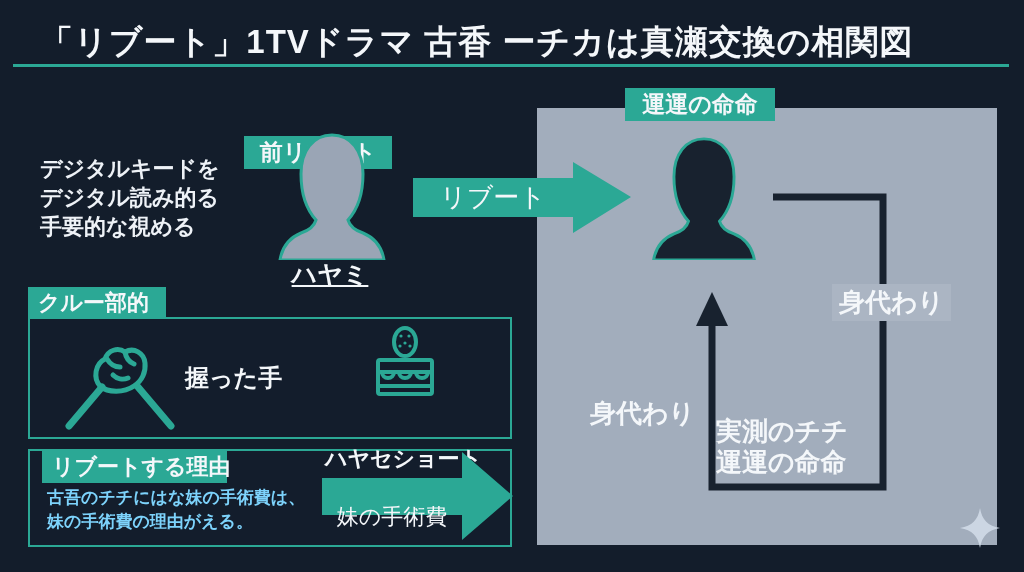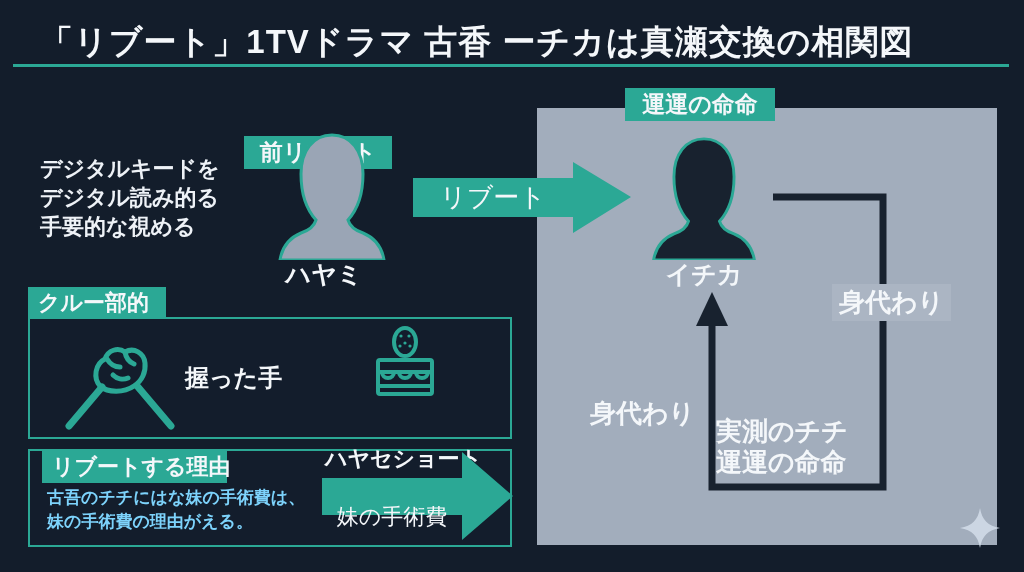--- a/index.html
+++ b/index.html
@@ -31,21 +31,21 @@
   .left-desc{
     left:40px;top:154px;font-size:22px;font-weight:bold;line-height:29px;
     color:#eef2f7;white-space:nowrap;
   }
   .panel{left:537px;top:108px;width:460px;height:437px;background:var(--panel);z-index:1;}
   .sil{z-index:3;}
   .person-name{
     font-size:25px;font-weight:bold;color:var(--white);text-align:center;z-index:3;
     white-space:nowrap;
   }
-  .name-left{left:264px;top:258px;width:120px;}
+  .name-left{left:270px;top:258px;width:120px;text-decoration:underline;}
   .name-right{left:644px;top:258px;width:120px;}
   .main-arrow-svg{left:410px;top:158px;z-index:2;}
   .main-arrow-label{
     left:413px;top:178px;width:160px;height:39px;z-index:3;
     display:flex;align-items:center;justify-content:center;
     font-size:26px;font-weight:normal;color:var(--white);white-space:nowrap;
   }
   .loop-svg{left:537px;top:108px;z-index:2;}
   .panel-label{
     font-size:26px;font-weight:bold;color:var(--white);z-index:3;white-space:nowrap;
@@ -103,21 +103,20 @@
   <div class="abs person-name name-left">ハヤミ</div>
 
   <svg class="abs main-arrow-svg" width="226" height="80" viewBox="0 0 226 80">
     <polygon points="3,20 163,20 163,4 221,39 163,75 163,59 3,59" fill="#2ba895"></polygon>
   </svg>
   <div class="abs main-arrow-label">リブート</div>
 
   <svg class="abs sil" style="left:645px;top:134px;" width="118" height="126" viewBox="0 0 120 130">
     <path d="M60,5 C79,5 91,21 91,44 C91,64 85,80 76,90 C78,97 85,101 91,103 C103,108 110,118 112,130 L8,130 C10,118 17,108 29,103 C35,101 42,97 44,90 C35,80 29,64 29,44 C29,21 41,5 60,5 Z" fill="#18222f" stroke="#2ba895" stroke-width="3"></path>
   </svg>
-  <div class="abs person-name name-right">イチカ</div>
 
   <svg class="abs loop-svg" width="460" height="437" viewBox="0 0 460 437">
     <path d="M236,89 L346,89 L346,379 L175,379 L175,210" fill="none" stroke="#18222f" stroke-width="7"></path>
     <polygon points="175,184 159,218 191,218" fill="#18222f"></polygon>
   </svg>
 
   <div class="abs panel-label lbl-migawari-right">身代わり</div>
   <div class="abs panel-label lbl-migawari-left">身代わり</div>
   <div class="abs panel-label lbl-center">
     <div>実測のチチ</div>

